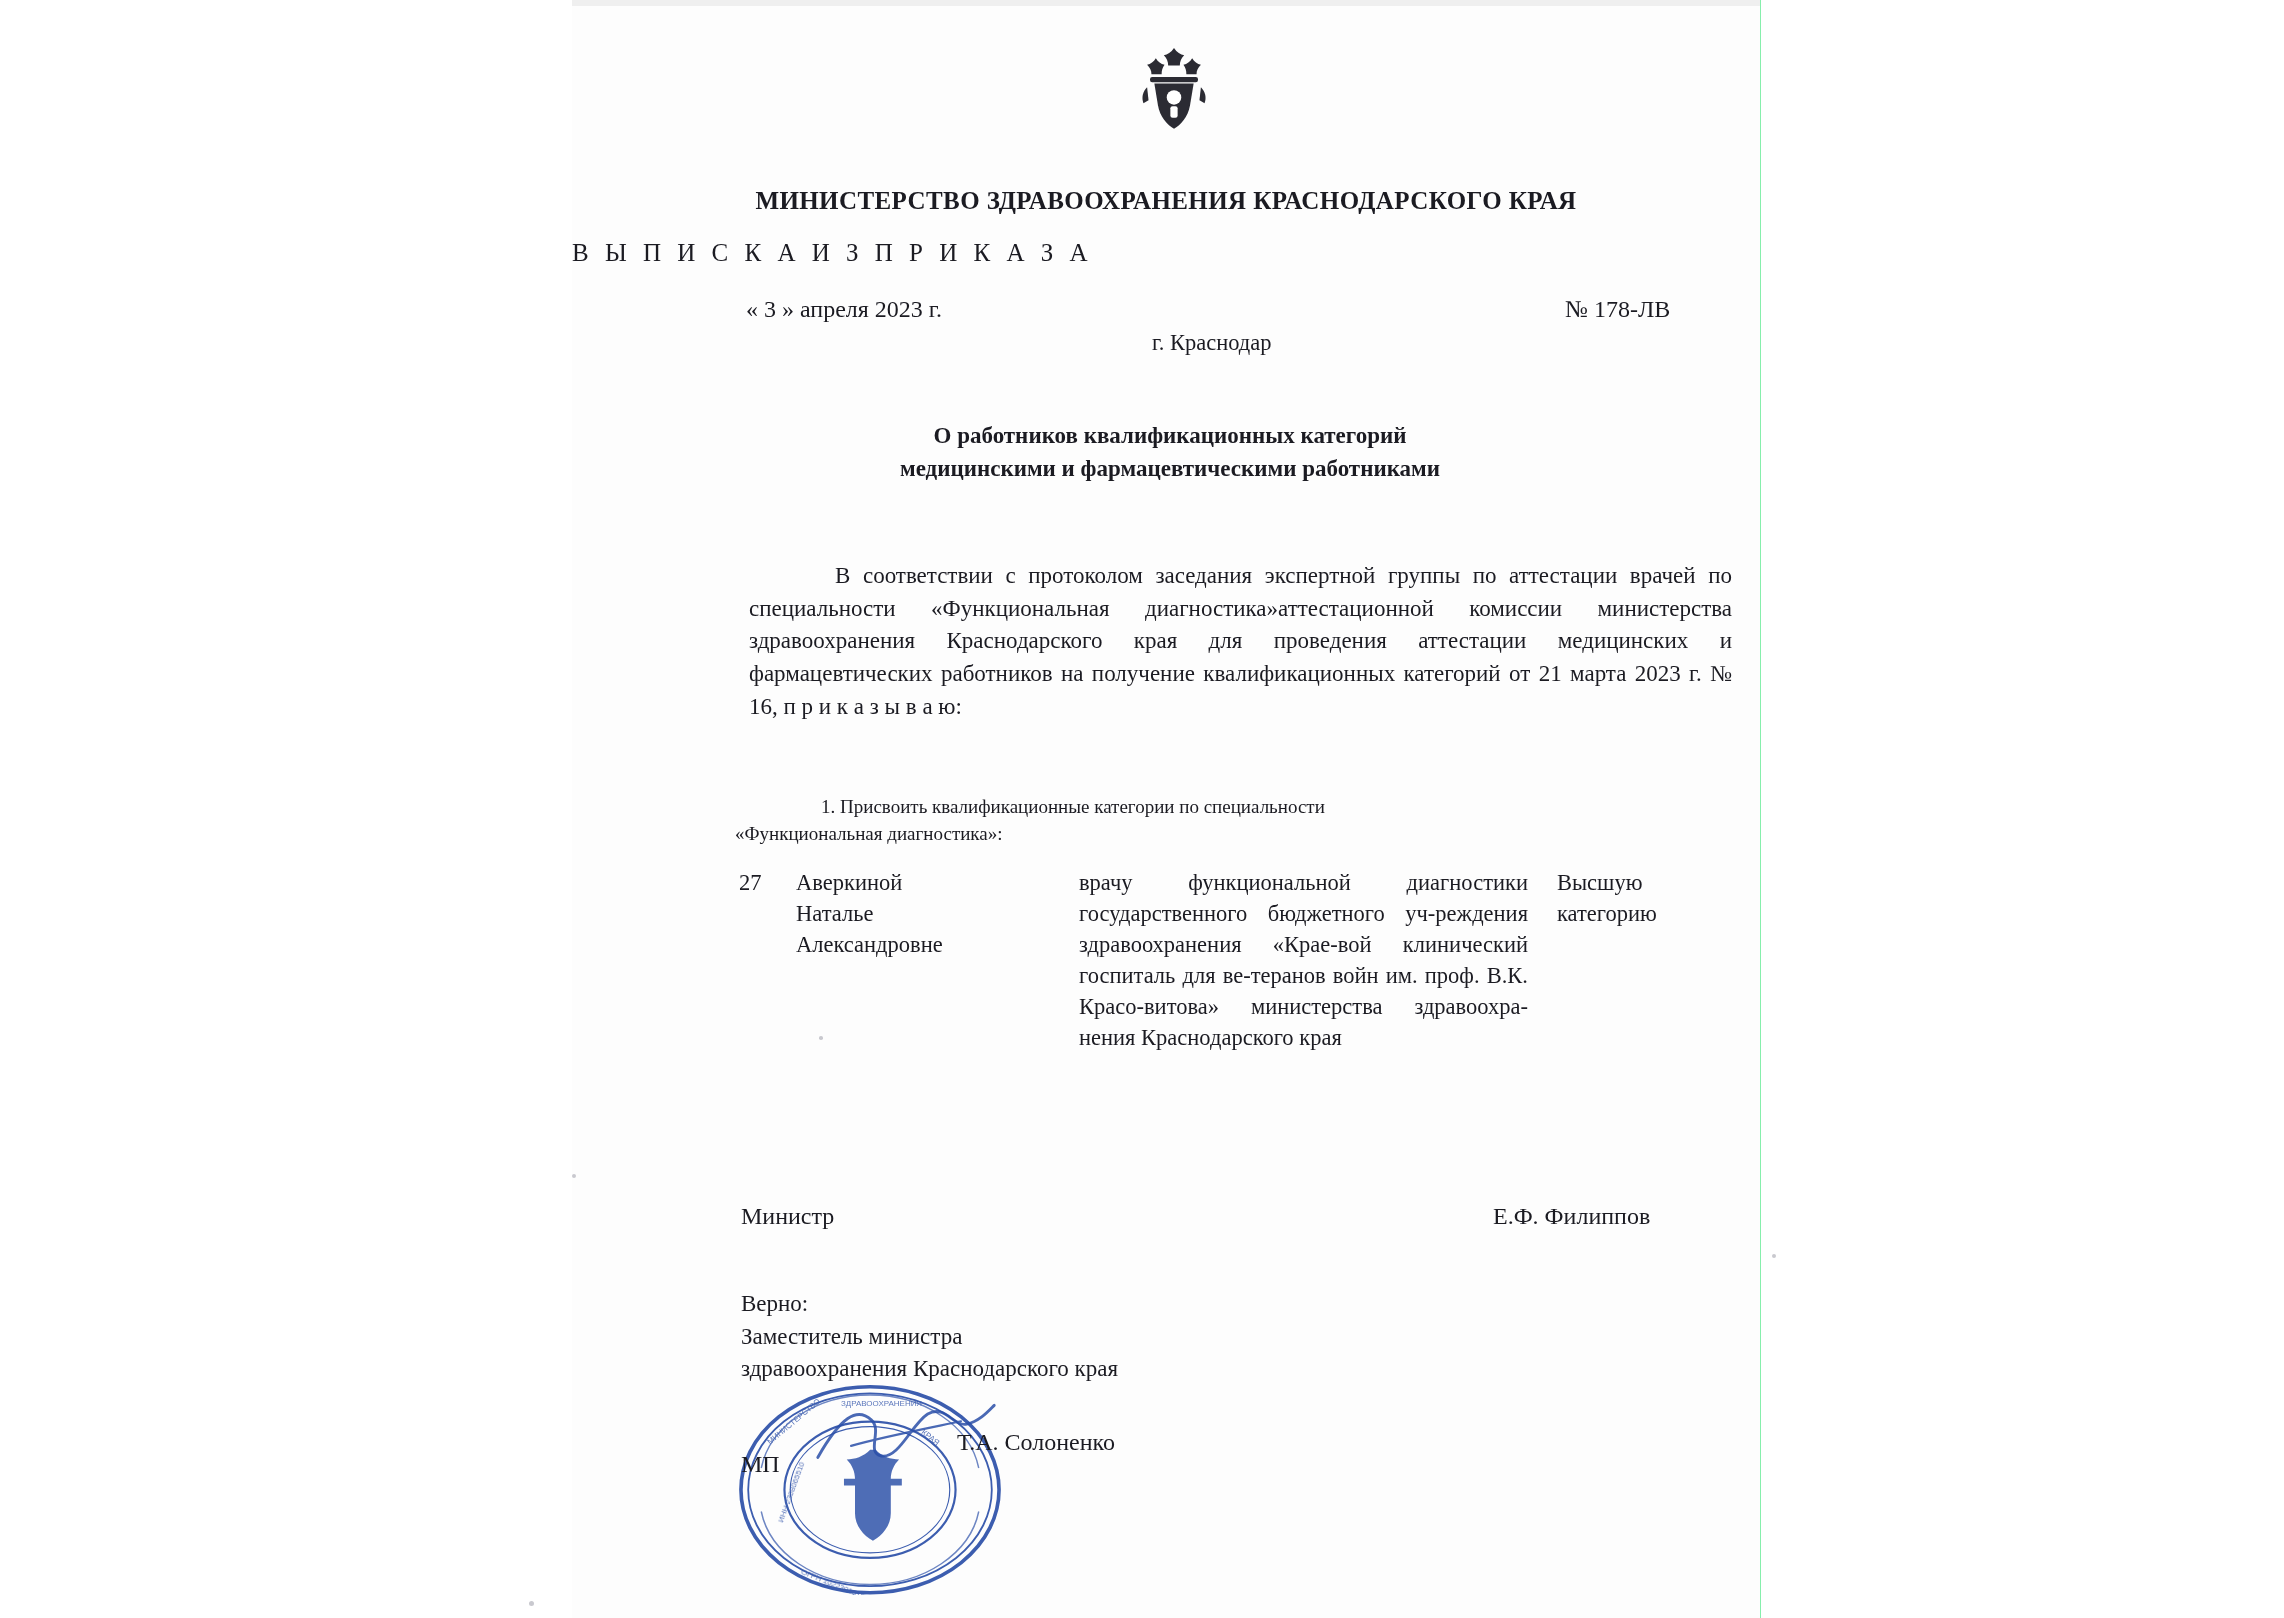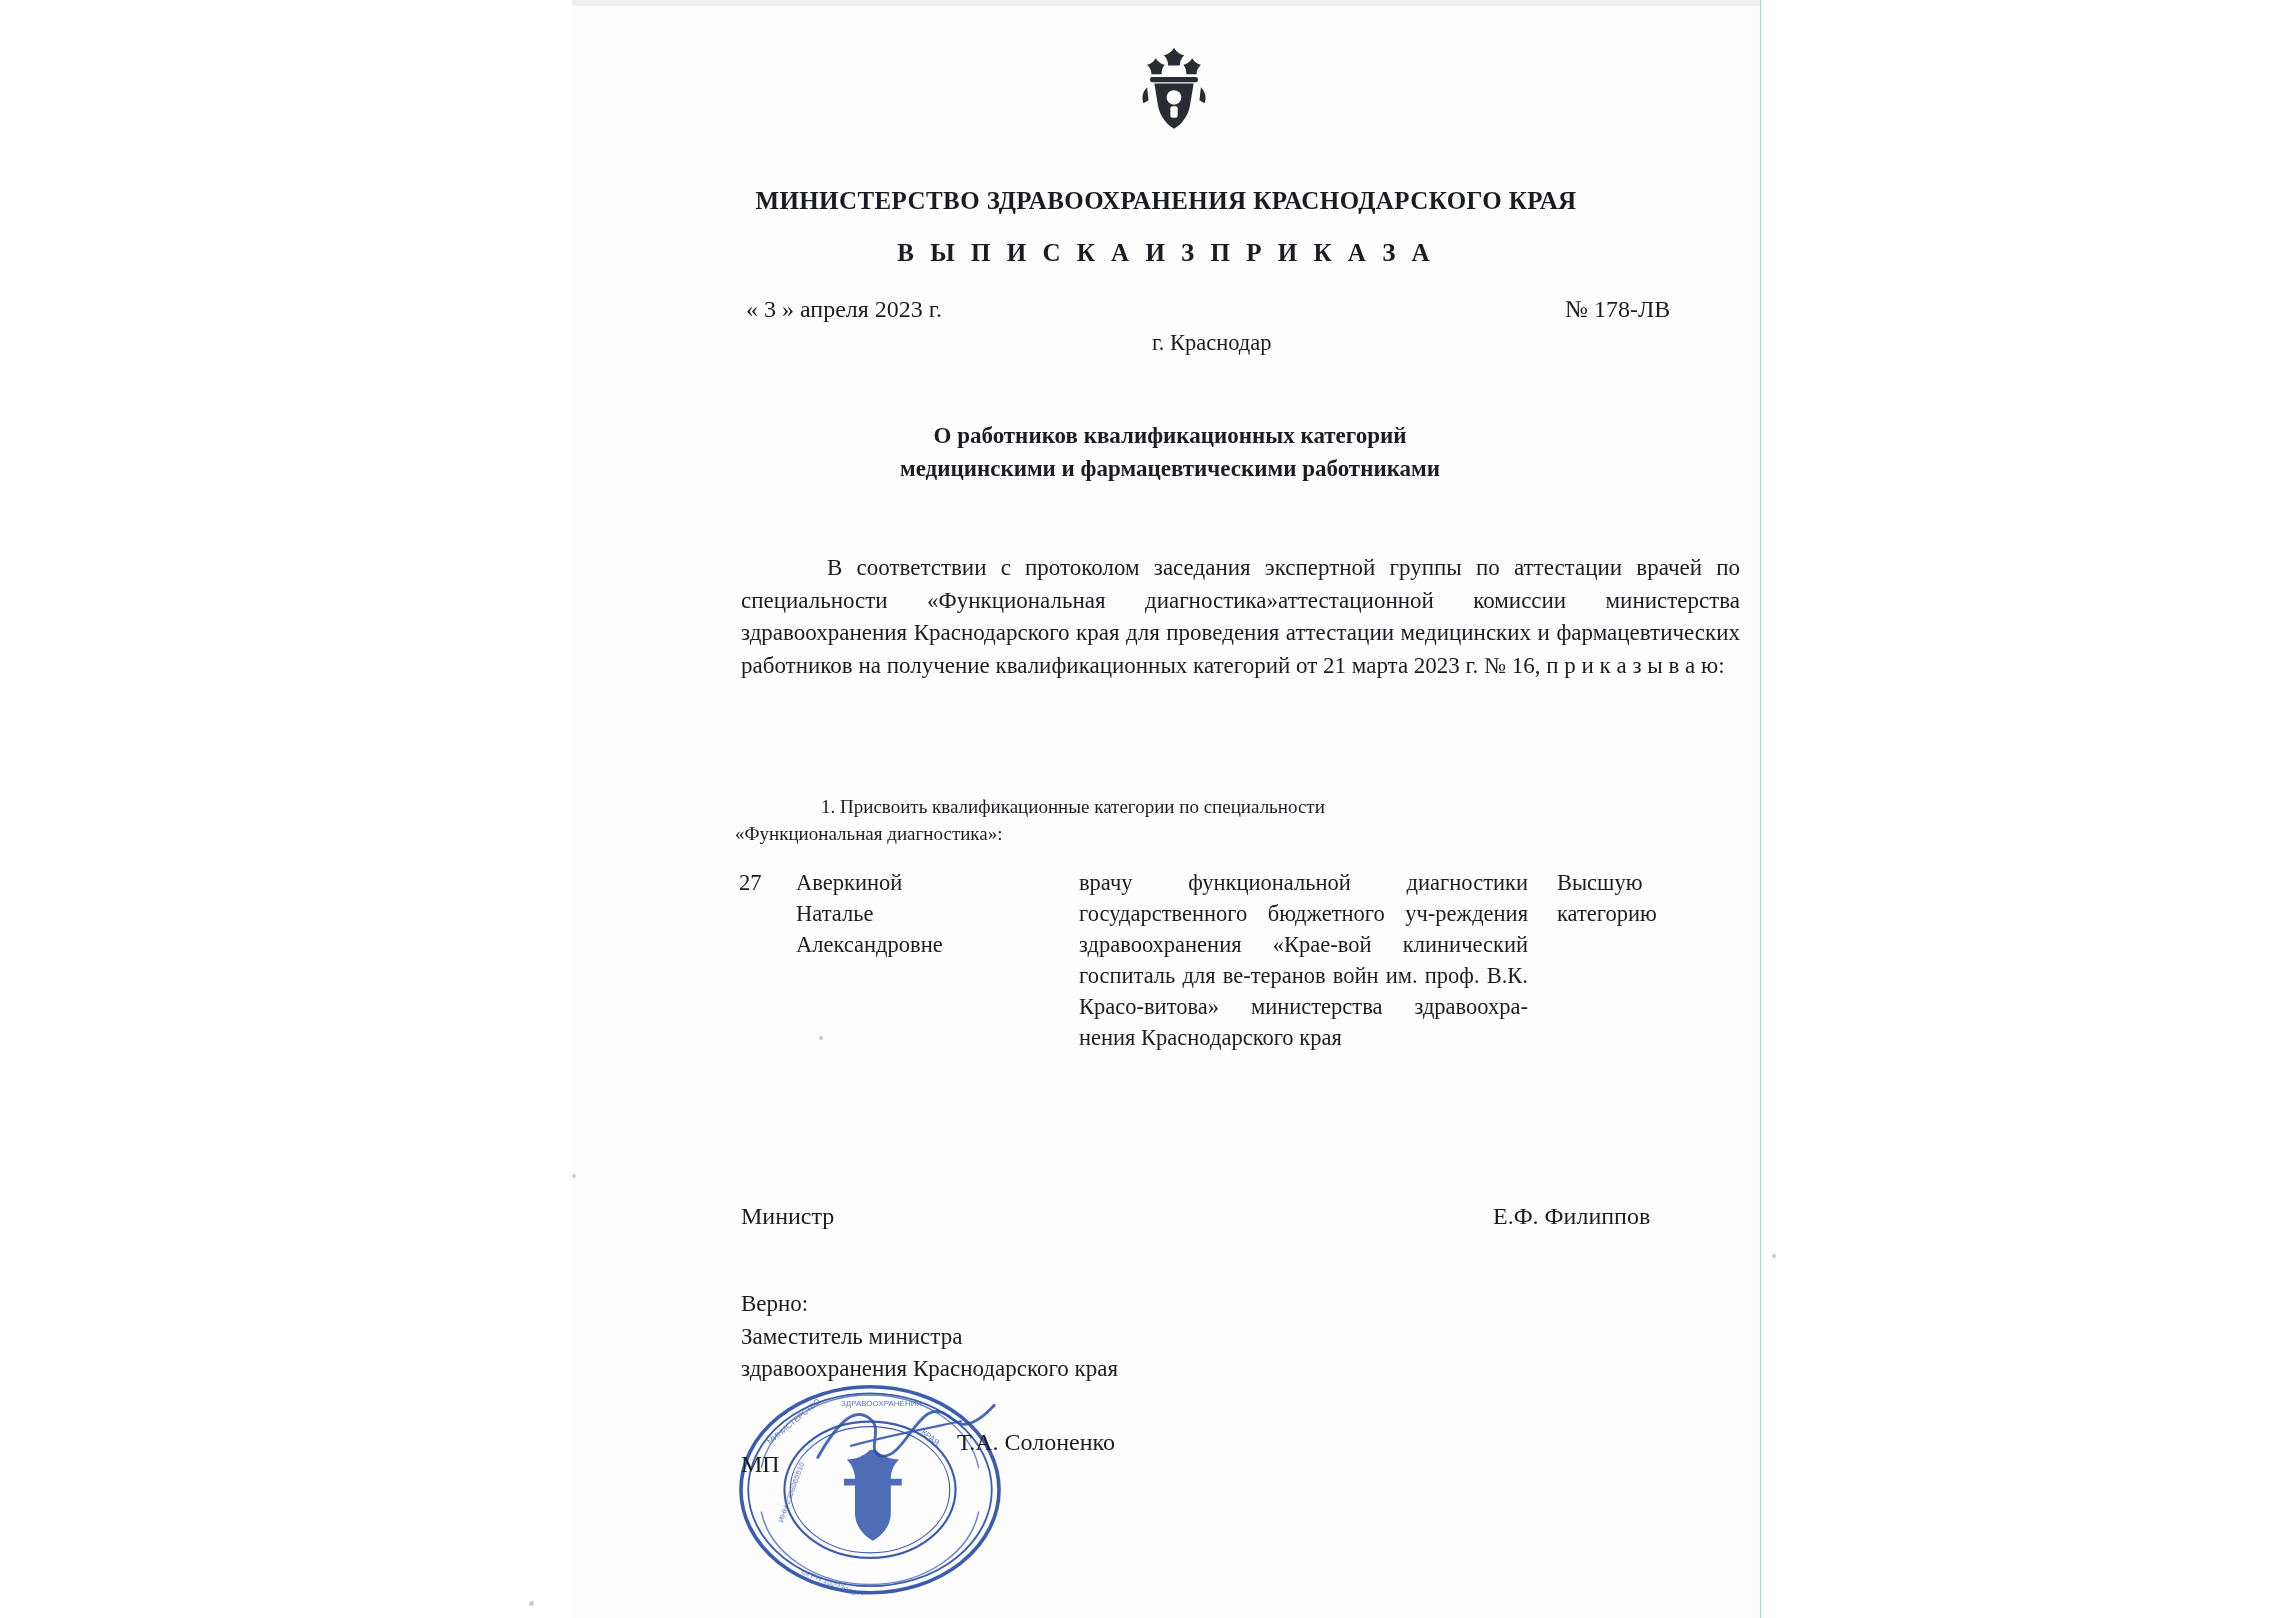--- a/index.html
+++ b/index.html
@@ -72,23 +72,23 @@
     text-align: center;
     font-size: 25px;
     font-weight: bold;
     letter-spacing: 0.4px;
   }
   .title-sub {
     position: absolute;
     left: 572px;
     top: 239px;
     width: 1188px;
-    text-align: center;
+    text-align: left;
     font-size: 25px;
-    font-weight: bold;
+    font-weight: normal;
     letter-spacing: 5px;
   }
 
   .doc-date {
     position: absolute;
     left: 746px;
     top: 296px;
     font-size: 24px;
   }
   .doc-number {
@@ -119,21 +119,21 @@
     position: absolute;
     left: 741px;
     top: 552px;
     width: 999px;
     font-size: 23px;
     line-height: 1.42;
     text-align: justify;
     text-justify: inter-word;
   }
   .body-text p {
-    margin: 0;
+    margin: 8px;
   }
   .indent {
     text-indent: 86px;
   }
 
   .clause {
     position: absolute;
     left: 735px;
     top: 748px;
     width: 971px;

